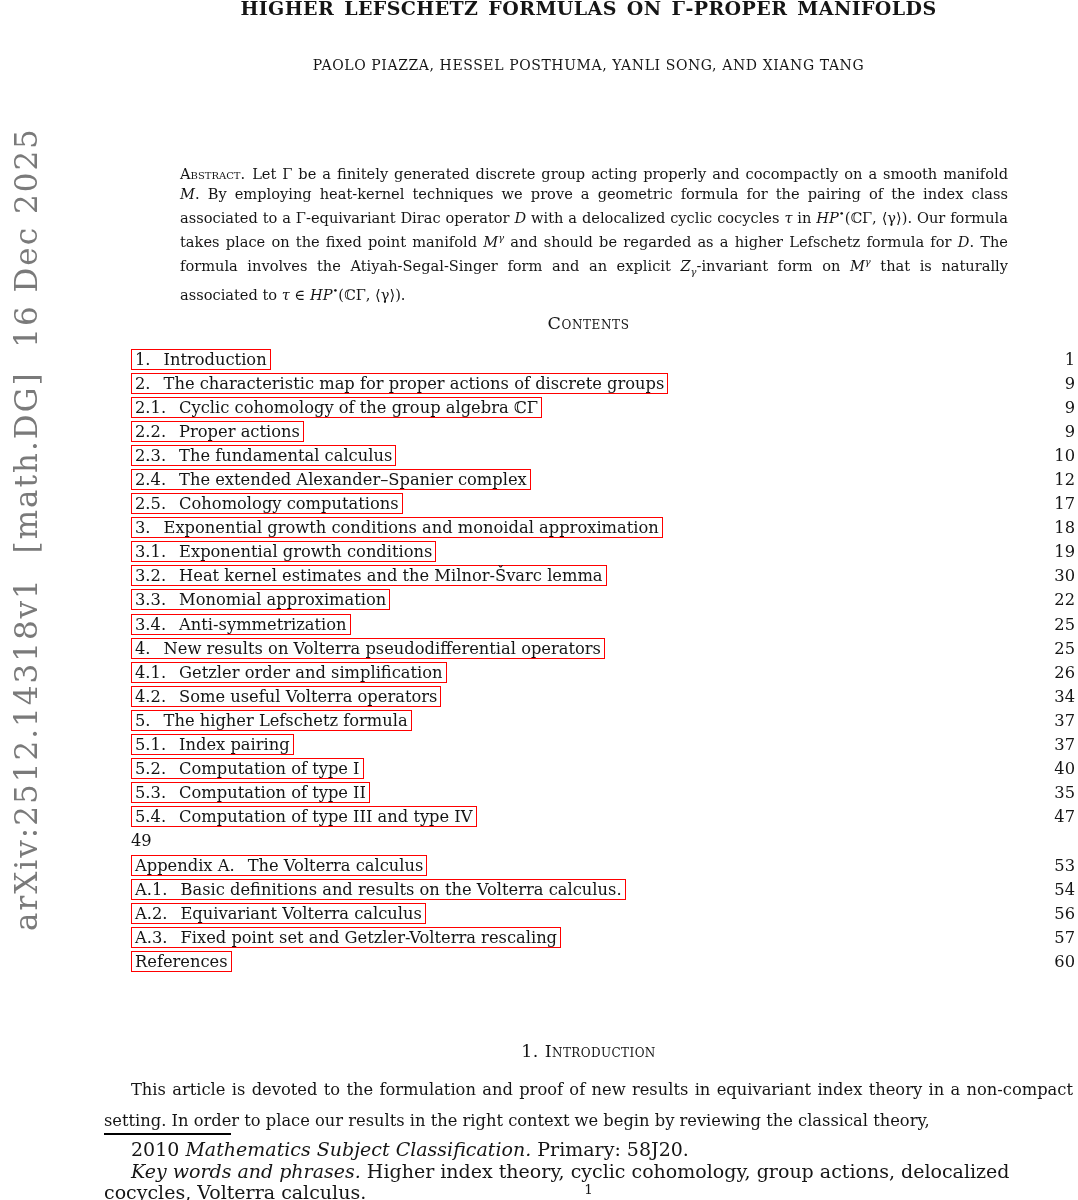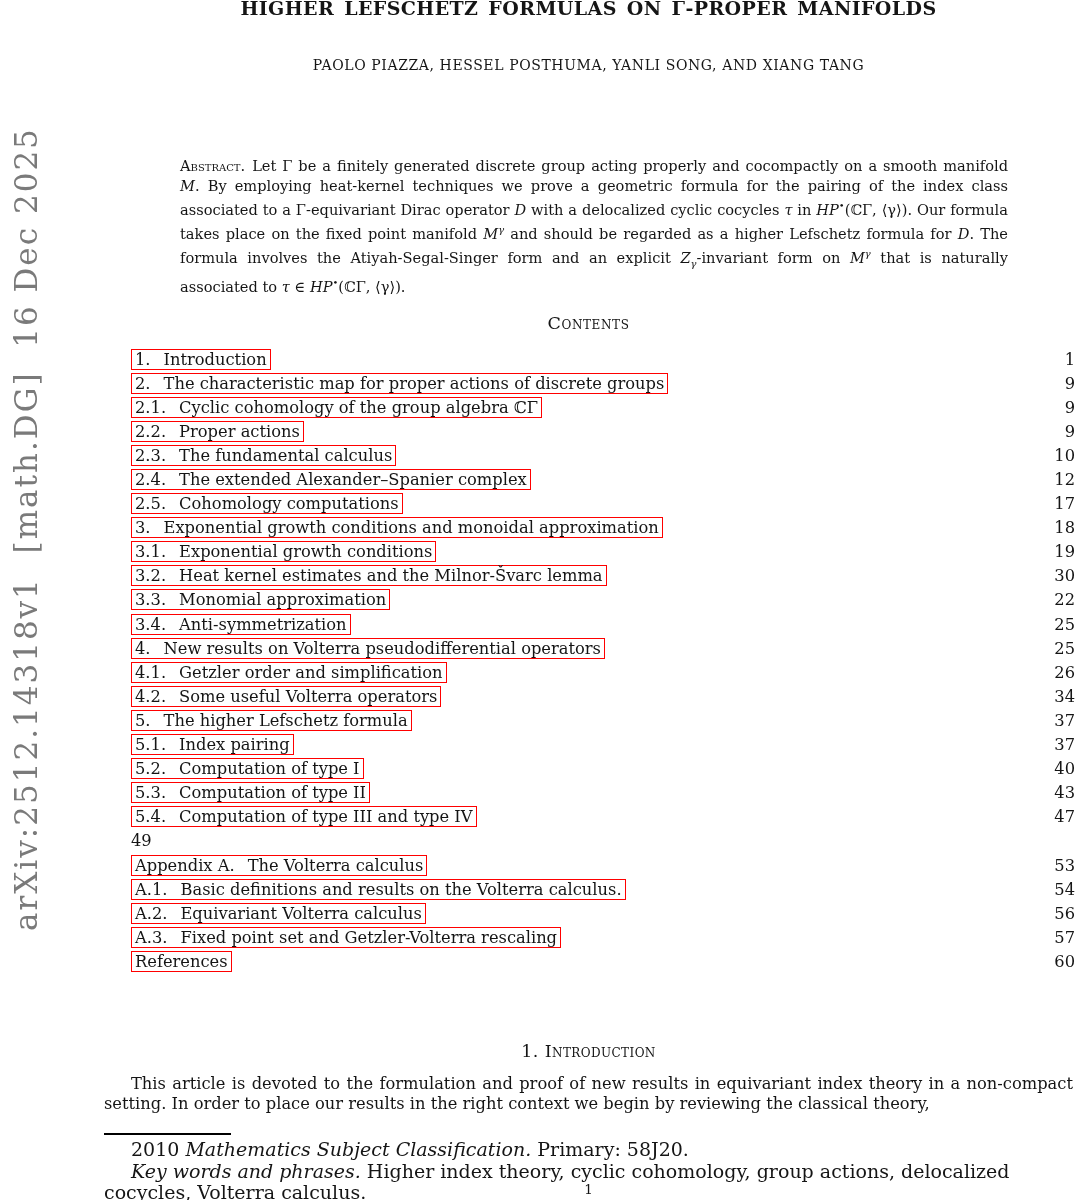--- a/index.html
+++ b/index.html
@@ -15,42 +15,42 @@
   .content{position:absolute;left:104px;top:0;width:969px;}
   .title{
     position:absolute;top:-3px;width:100%;text-align:center;
     font-weight:bold;font-size:19px;letter-spacing:0.4px;word-spacing:3px;white-space:nowrap;
   }
   .authors{
     position:absolute;top:57px;width:100%;text-align:center;
     font-size:14px;letter-spacing:0.6px;
   }
   .abstract{
-    position:absolute;top:156px;left:76px;width:828px;
+    position:absolute;top:164px;left:76px;width:828px;
     font-size:14.6px;line-height:20px;text-align:justify;
   }
   .abstract-label{font-variant:small-caps;margin-right:7px;}
   .contents-heading{
     position:absolute;top:313px;width:100%;text-align:center;
     font-variant:small-caps;font-size:17.5px;letter-spacing:0.6px;
   }
   .toc{position:absolute;top:347px;left:27px;width:944px;font-size:16.3px;}
   .toc-row{display:flex;justify-content:space-between;align-items:center;height:24.1px;}
   .toc-link{
     display:inline-flex;gap:13px;border:1.5px solid #ff0000;
     padding:0 3px;white-space:nowrap;
   }
   .toc-page{text-align:right;}
   .section-heading{
     position:absolute;top:1041px;width:100%;text-align:center;
     font-variant:small-caps;font-size:17.5px;letter-spacing:0.4px;
   }
   .intro-para{
     position:absolute;top:1074px;width:969px;font-size:16.3px;
-    line-height:20px;text-align:justify;text-indent:27px;margin:0;
+    line-height:31px;text-align:justify;text-indent:27px;margin:0;
   }
   .footnote{position:absolute;top:1133px;width:969px;font-size:19px;line-height:21.5px;}
   .footnote-rule{width:127px;border-top:2px solid #000;margin:0 0 4px 0;}
   .footnote p{margin:0;text-indent:27px;}
   .page-num{position:absolute;top:1181px;width:100%;text-align:center;font-size:13.5px;}
   .i{font-style:italic;}
   .sup{vertical-align:super;font-size:0.68em;}
   .sub{vertical-align:sub;font-size:0.68em;}
 </style>
 </head>
@@ -195,21 +195,21 @@
           <span class="toc-num">5.2.</span>
           <span>Computation of type I</span>
         </span>
         <span class="toc-page">40</span>
       </div>
       <div class="toc-row">
         <span class="toc-link">
           <span class="toc-num">5.3.</span>
           <span>Computation of type II</span>
         </span>
-        <span class="toc-page">43</span>
+        <span class="toc-page">35</span>
       </div>
       <div class="toc-row">
         <span class="toc-link">
           <span class="toc-num">5.4.</span>
           <span>Computation of type III and type IV</span>
         </span>
         <span class="toc-page">47</span>
       </div>
       <div class="toc-row">
         <span class="toc-page">49</span>

